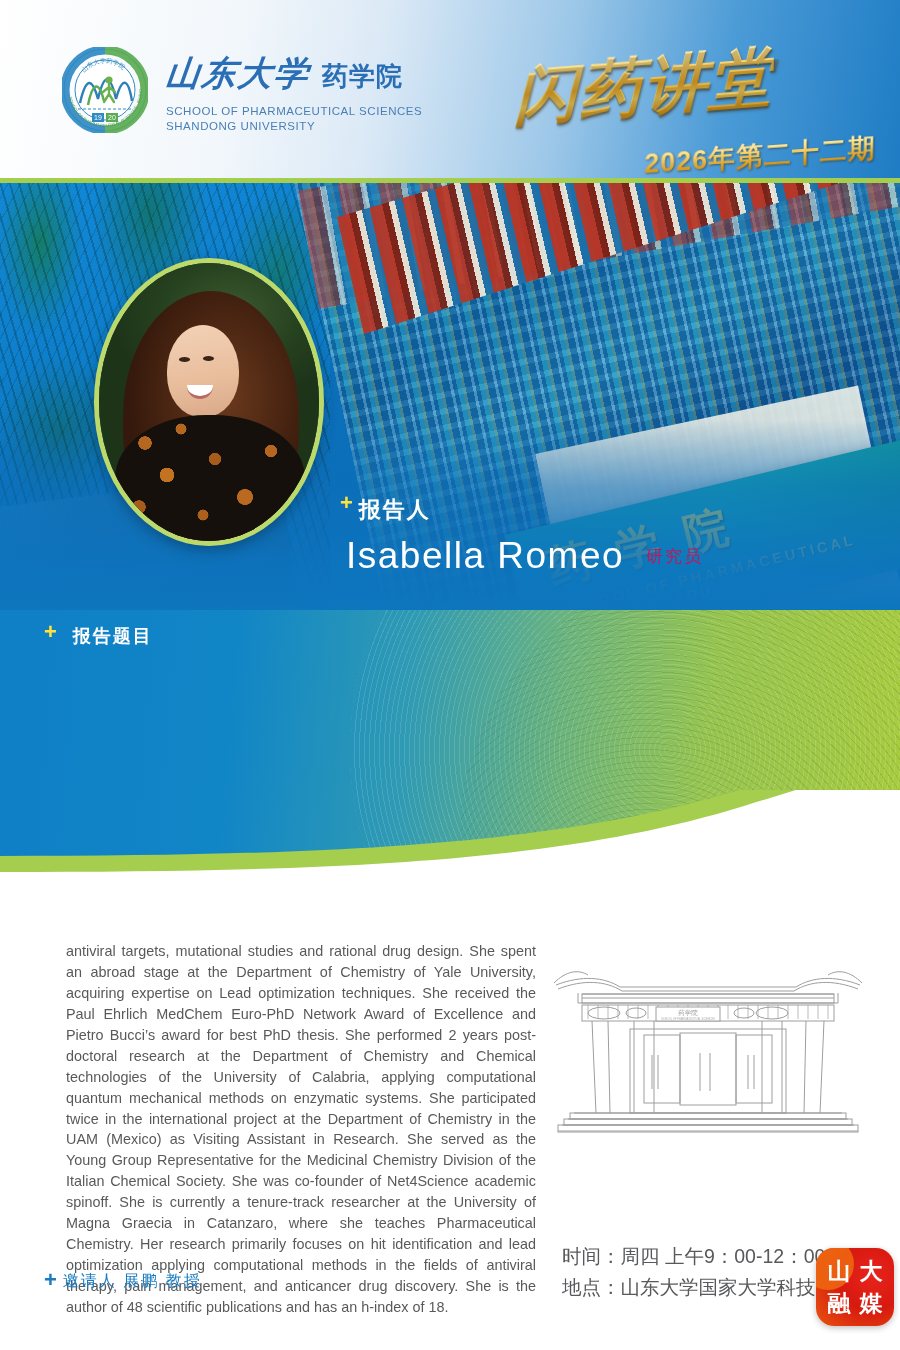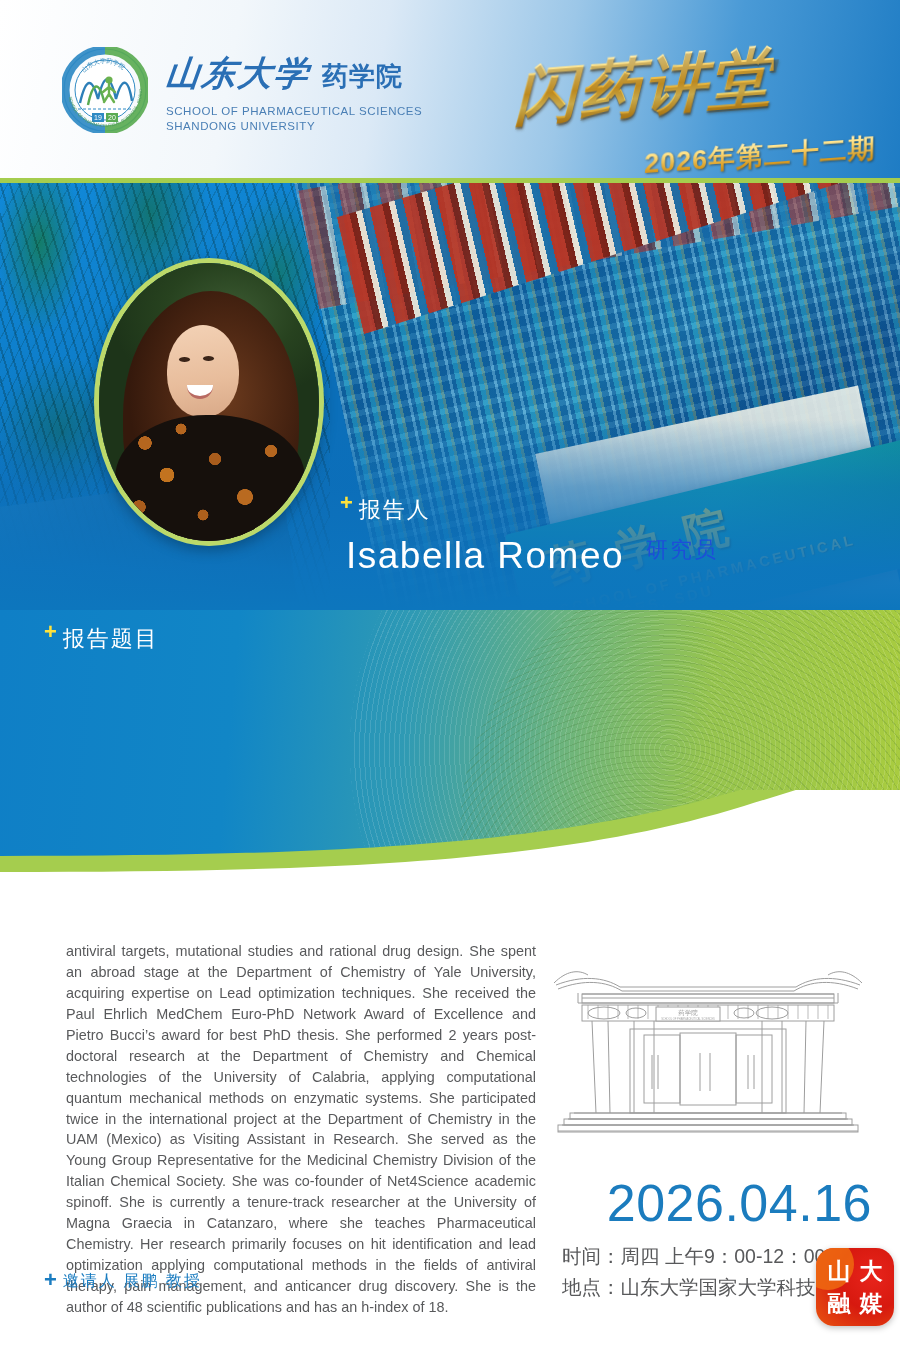--- a/index.html
+++ b/index.html
@@ -189,45 +189,45 @@
       radial-gradient(circle 9px at 88px 100px,#ad601c 60%,transparent 62%),
       radial-gradient(circle 11px at 24px 92px,#a85c1c 60%,transparent 62%),
       radial-gradient(circle 10px at 156px 36px,#b5661f 60%,transparent 62%),
       #16100c;
   }
 
   .speaker-block{position:absolute;left:340px;top:495px;z-index:7;}
   .plus{color:#ffe23b;font-weight:700;line-height:1;}
   .lbl-row{display:flex;align-items:flex-start;}
   .lbl-row .plus{font-size:22px;margin-right:6px;margin-top:-3px;}
-  .lbl-cn{font-size:22px;color:#ffffff;font-weight:400;letter-spacing:2px;text-align:center;}
-  .speaker-name-row{display:flex;align-items:flex-start;margin-top:10px;margin-left:6px;}
+  .lbl-cn{font-size:22px;color:#ffffff;font-weight:700;letter-spacing:2px;text-align:center;}
+  .speaker-name-row{display:flex;align-items:center;margin-top:10px;margin-left:6px;}
   .speaker-name{font-size:37px;color:#ffffff;font-weight:300;letter-spacing:1.5px;}
-  .speaker-rank{font-size:22px;color:#1d4ed8;margin-left:22px;letter-spacing:2px;}
+  .speaker-rank{font-size:17px;color:#be185d;margin-left:22px;letter-spacing:2px;}
 
   
   .titleband{
     position:absolute;left:0;top:610px;width:900px;height:253px;overflow:hidden;
     background:linear-gradient(95deg,#0f7fc6 0%,#1186c6 26%,#2f9ab4 45%,#6cb47e 62%,#96c44f 78%,#a9cc3f 100%);
   }
   .titleband:before{
     content:"";position:absolute;right:-90px;top:-180px;width:640px;height:640px;
     border-radius:50%;
     background:repeating-radial-gradient(circle at 50% 50%,
       rgba(255,255,255,.13) 0 1px, rgba(255,255,255,0) 1px 5px);
   }
   .titleband:after{
     content:"";position:absolute;right:-180px;top:-60px;width:620px;height:560px;
     border-radius:50%;
     background:repeating-radial-gradient(circle at 30% 70%,
       rgba(60,110,40,.18) 0 1px, rgba(255,255,255,0) 1px 6px);
   }
   .tb-label{position:absolute;left:44px;top:14px;display:flex;align-items:flex-start;z-index:3;}
   .tb-label .plus{font-size:22px;margin-right:6px;margin-top:-3px;}
-  .tb-label .lbl-cn{font-size:22px;}
+  .tb-label .lbl-cn{font-size:18px;margin-left:10px;}
   .talk-title{
     position:absolute;left:66px;top:56px;width:830px;z-index:3;
     color:#ffffff;font-size:42px;line-height:1.62;font-weight:400;letter-spacing:.1px;
   }
   .talk-title .ln{display:block;}
 
   
   .swoosh{
     position:absolute;left:0;top:790px;width:900px;height:150px;z-index:4;pointer-events:none;
   }
@@ -427,21 +427,20 @@
                  M152 90 L152 128 M162 90 L162 128"></path>
         <path d="M26 150 L294 150 M20 156 L300 156 M14 162 L306 162 M10 168 L310 168"></path>
         <rect x="22" y="150" width="276" height="6"></rect>
         <rect x="16" y="156" width="288" height="6"></rect>
         <rect x="10" y="162" width="300" height="7"></rect>
       </g>
       <text x="140" y="52" font-size="6.5" fill="#8c8c8c" text-anchor="middle" font-family="Liberation Serif, serif">药学院</text>
       <text x="140" y="57" font-size="2.6" fill="#9a9a9a" text-anchor="middle" font-family="Liberation Sans, sans-serif">SCHOOL OF PHARMACEUTICAL SCIENCES</text>
     </svg>
 
-    <div class="date">2026.04.16</div>
 
     <div class="meta">
       <span class="m-line">时间：周四 上午9：00-12：00</span>
       <span class="m-line">地点：山东大学国家大学科技园</span>
     </div>
 
     <div class="media-logo">
       <div class="ml-grid">
         <span class="ml-c">山</span>
         <span class="ml-c">大</span>

